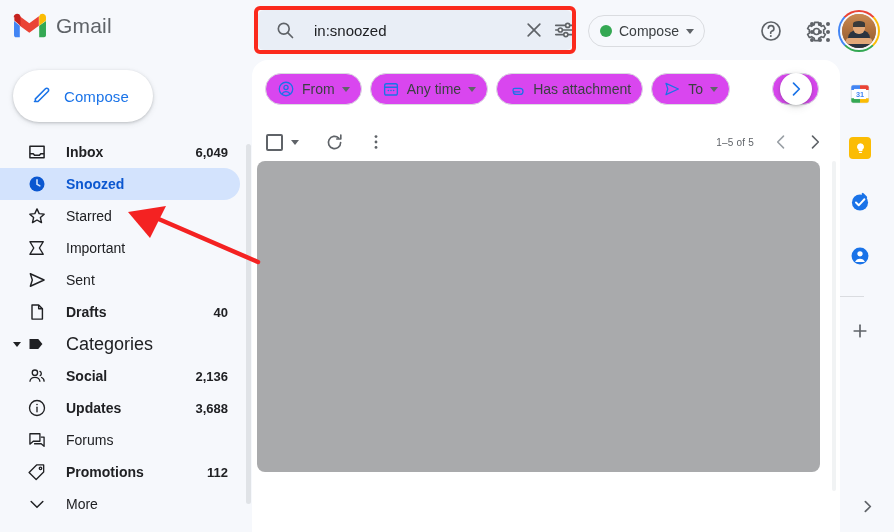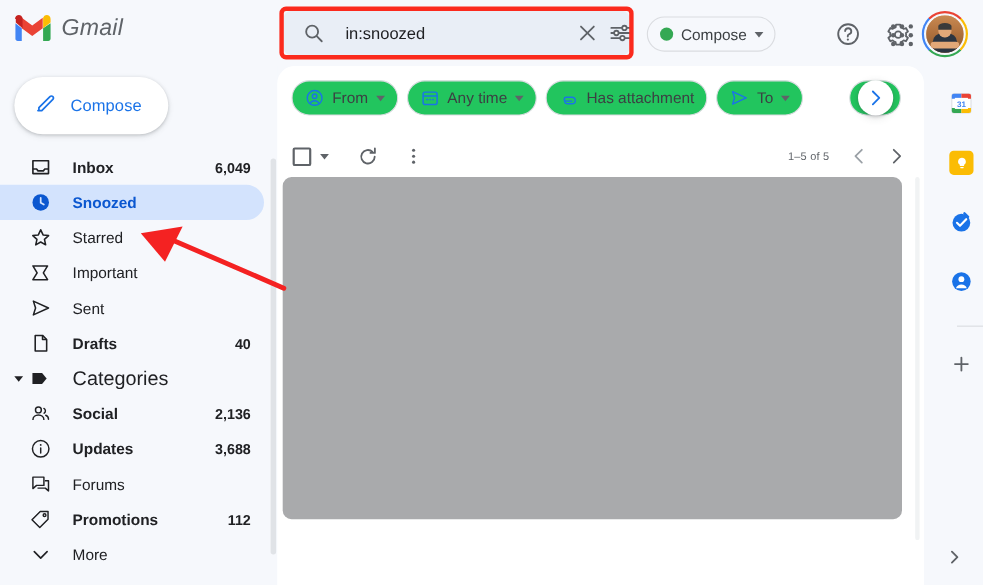--- a/index.html
+++ b/index.html
@@ -15,21 +15,21 @@
   #app { position: relative; width: 894px; height: 532px; }
 
   
   .topbar {
     position: absolute; top: 0; left: 0; width: 894px; height: 60px;
     background: #f6f8fc;
     display: flex; align-items: center;
   }
   .brand {
     position: absolute; left: 13px; top: 13px;
-    display: flex; align-items: center; gap: 9px; font-style: italic;
+    display: flex; align-items: center; gap: 9px;
   }
   .gmail-logo { width: 34px; height: 26px; display:block; }
   .brand-name {
     font-size: 21px; color: #5f6368; letter-spacing: .2px;
     font-family: "Liberation Sans", sans-serif;
   }
 
   
   .search-highlight {
     position: absolute; left: 254px; top: 6px; width: 322px; height: 48px;
@@ -152,21 +152,21 @@
     overflow: hidden;
   }
   .chiprow {
     position: absolute; left: 0; top: 0; width: 588px; height: 58px;
     display: flex; align-items: center; gap: 8px; padding-left: 13px;
     overflow: hidden;
   }
   .chip {
     height: 32px; display: flex; align-items: center; gap: 7px;
     border: 1px solid #dadce0; border-radius: 16px;
-    padding: 0 11px; background: #22c55e; cursor: pointer; flex: 0 0 auto;
+    padding: 0 11px; background: #d946ef; cursor: pointer; flex: 0 0 auto;
     font-size: 14px; color: #3c4043; font-weight: 500; white-space: nowrap;
   }
   .chip .cic { width: 18px; height: 18px; display:flex; align-items:center; justify-content:center; }
   .chip-next {
     position: absolute; left: 528px; top: 13px;
     width: 32px; height: 32px; border-radius: 50%; background: #fff;
     box-shadow: 0 1px 3px rgba(60,64,67,.3), 0 2px 8px rgba(60,64,67,.15);
     display: flex; align-items: center; justify-content: center; cursor: pointer; z-index: 4;
   }
 
@@ -195,21 +195,21 @@
   }
   .list-scroll-track {
     position: absolute; left: 580px; top: 101px; width: 4px; height: 330px;
     background: #f1f3f4; border-radius: 2px;
   }
 
   
   .sidepanel {
     position: absolute; right: 0; top: 60px; width: 54px; height: 472px;
     background: #f6f8fc; display: flex; flex-direction: column;
-    align-items: flex-end; padding-top: 14px;
+    align-items: flex-start; padding-top: 14px;
   }
   .sp-btn {
     width: 40px; height: 40px; margin-bottom: 14px; border-radius: 50%;
     display: flex; align-items: center; justify-content: center; cursor: pointer;
   }
   .sp-divider { width: 24px; height: 1px; background: #dadce0; margin: 6px 0 14px; }
   .sp-expand {
     position: absolute; bottom: 10px; left: 50%; transform: translateX(-50%);
     width: 32px; height: 32px; border-radius: 50%;
     display: flex; align-items: center; justify-content: center; cursor: pointer;

